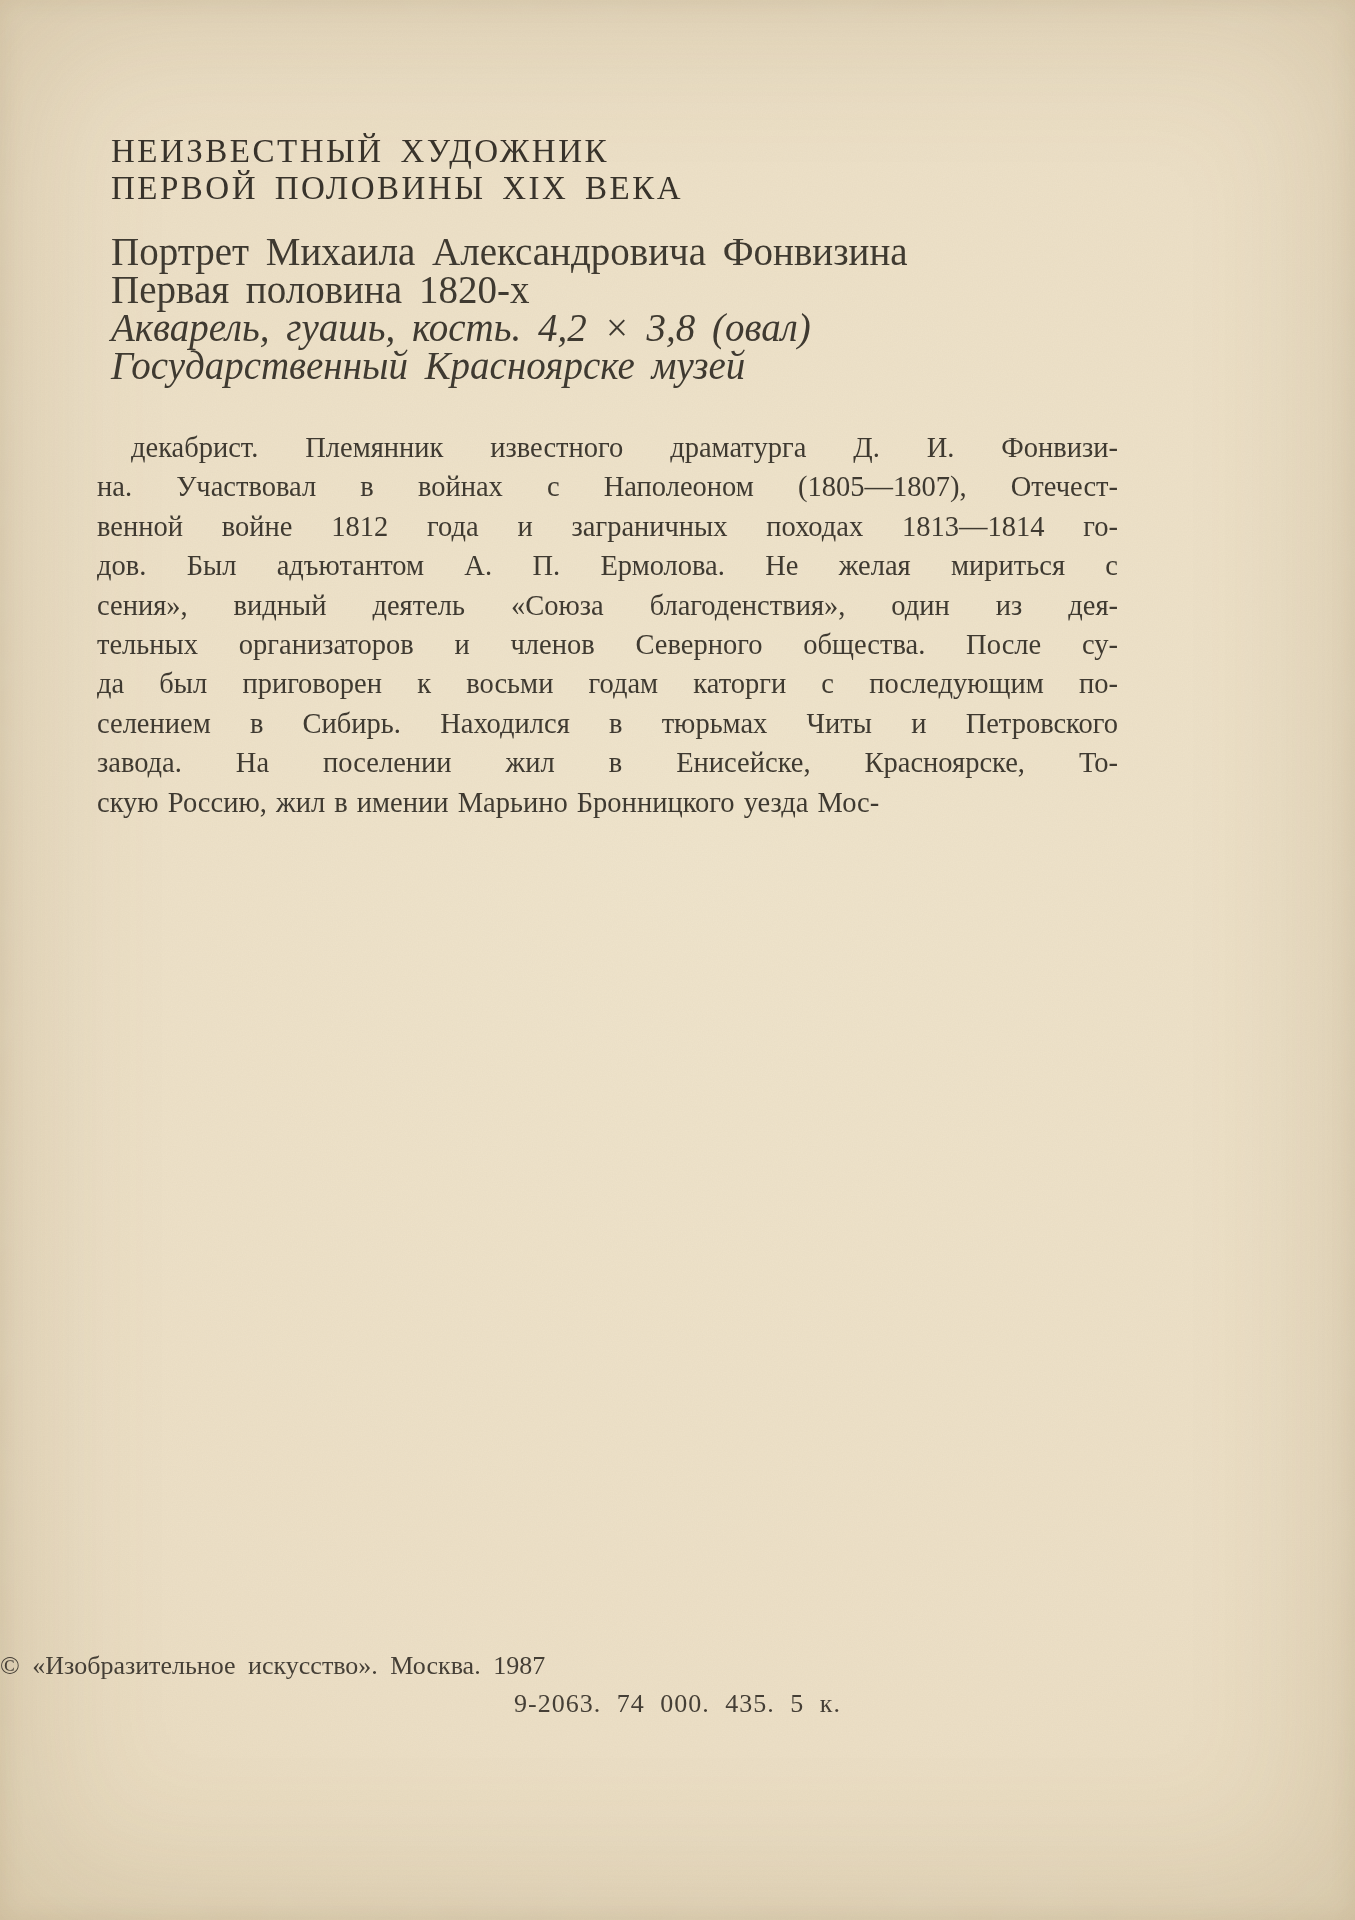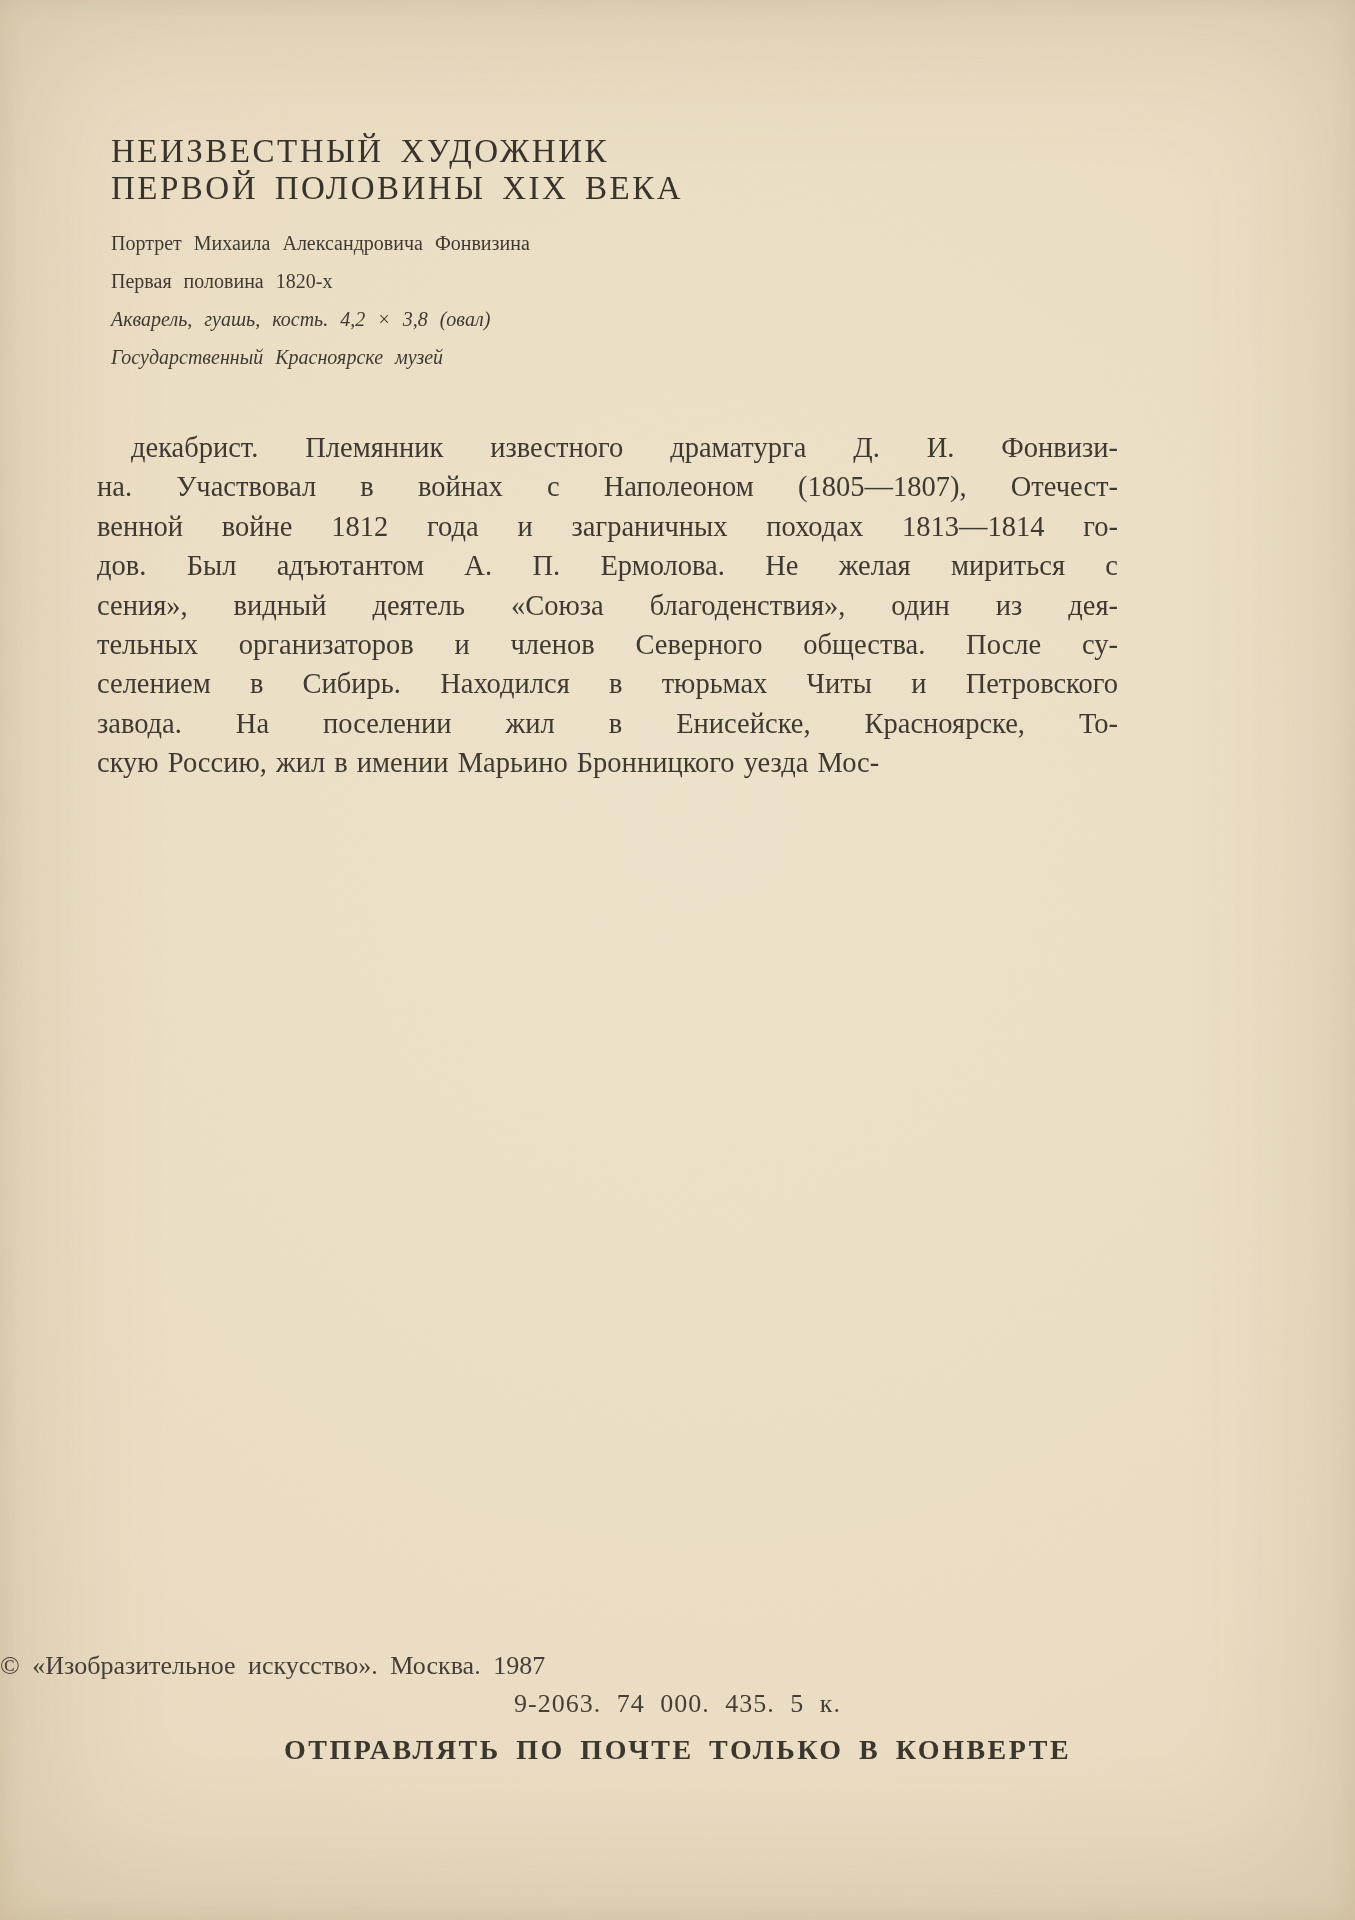--- a/index.html
+++ b/index.html
@@ -31,23 +31,23 @@
   .header {
     top: 133px;
     left: 111px;
     font-size: 33px;
     line-height: 37px;
     letter-spacing: 2.5px;
     word-spacing: 6px;
     color: #38332b;
   }
   .caption {
-    top: 224px;
+    top: 233px;
     left: 111px;
-    font-size: 20px;
+    font-size: 39px;
     line-height: 38px;
     word-spacing: 7px;
   }
   .caption .italic { font-style: italic; }
 
   .bio {
     position: absolute;
     top: 428px;
     left: 97px;
     width: 1021px;
@@ -123,22 +123,22 @@
     <div class="italic">Государственный Красноярске музей</div>
   </div>
 
   <div class="bio">
     <div class="line">декабрист. Племянник известного драматурга Д. И. Фонвизи-</div>
     <div class="line">на. Участвовал в войнах с Наполеоном (1805—1807), Отечест-</div>
     <div class="line">венной войне 1812 года и заграничных походах 1813—1814 го-</div>
     <div class="line">дов. Был адъютантом А. П. Ермолова. Не желая мириться с</div>
     <div class="line">сения», видный деятель «Союза благоденствия», один из дея-</div>
     <div class="line">тельных организаторов и членов Северного общества. После су-</div>
+    <div class="line">да был приговорен к восьми годам каторги с последующим по-</div>
     <div class="line">селением в Сибирь. Находился в тюрьмах Читы и Петровского</div>
     <div class="line">завода. На поселении жил в Енисейске, Красноярске, То-</div>
     <div class="line">скую Россию, жил в имении Марьино Бронницкого уезда Мос-</div>
   </div>
 
   <div class="txt footer-copyright">© «Изобразительное искусство». Москва. 1987</div>
   <div class="txt footer-code">9-2063. 74 000. 435. 5 к.</div>
-  <div class="txt footer-notice">ОТПРАВЛЯТЬ ПО ПОЧТЕ ТОЛЬКО В КОНВЕРТЕ</div>
 
 </div>
 
 </body></html>

